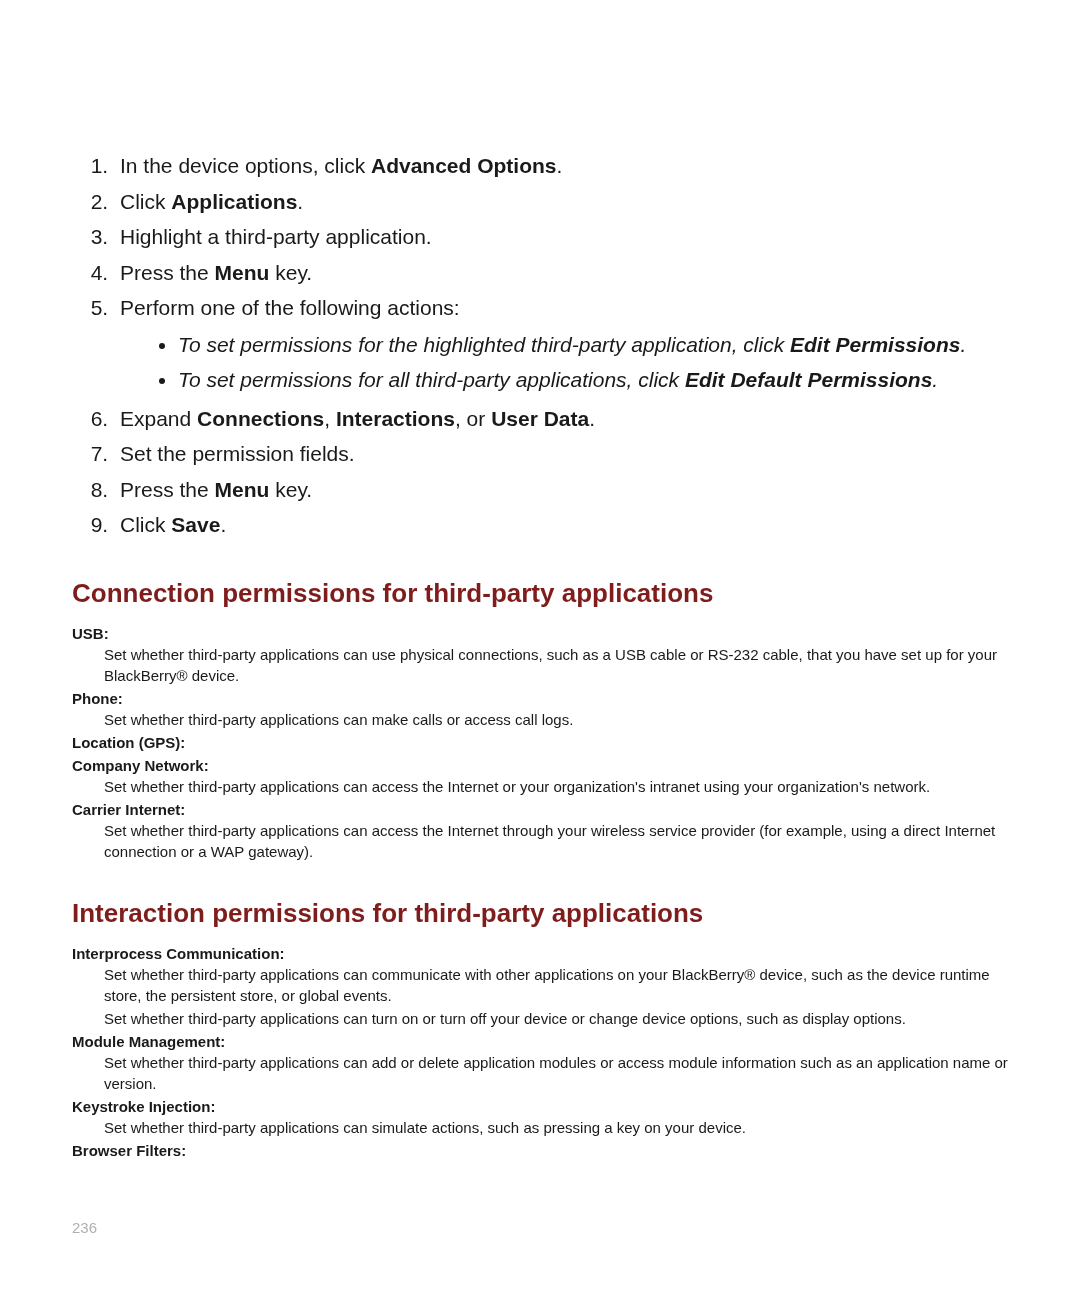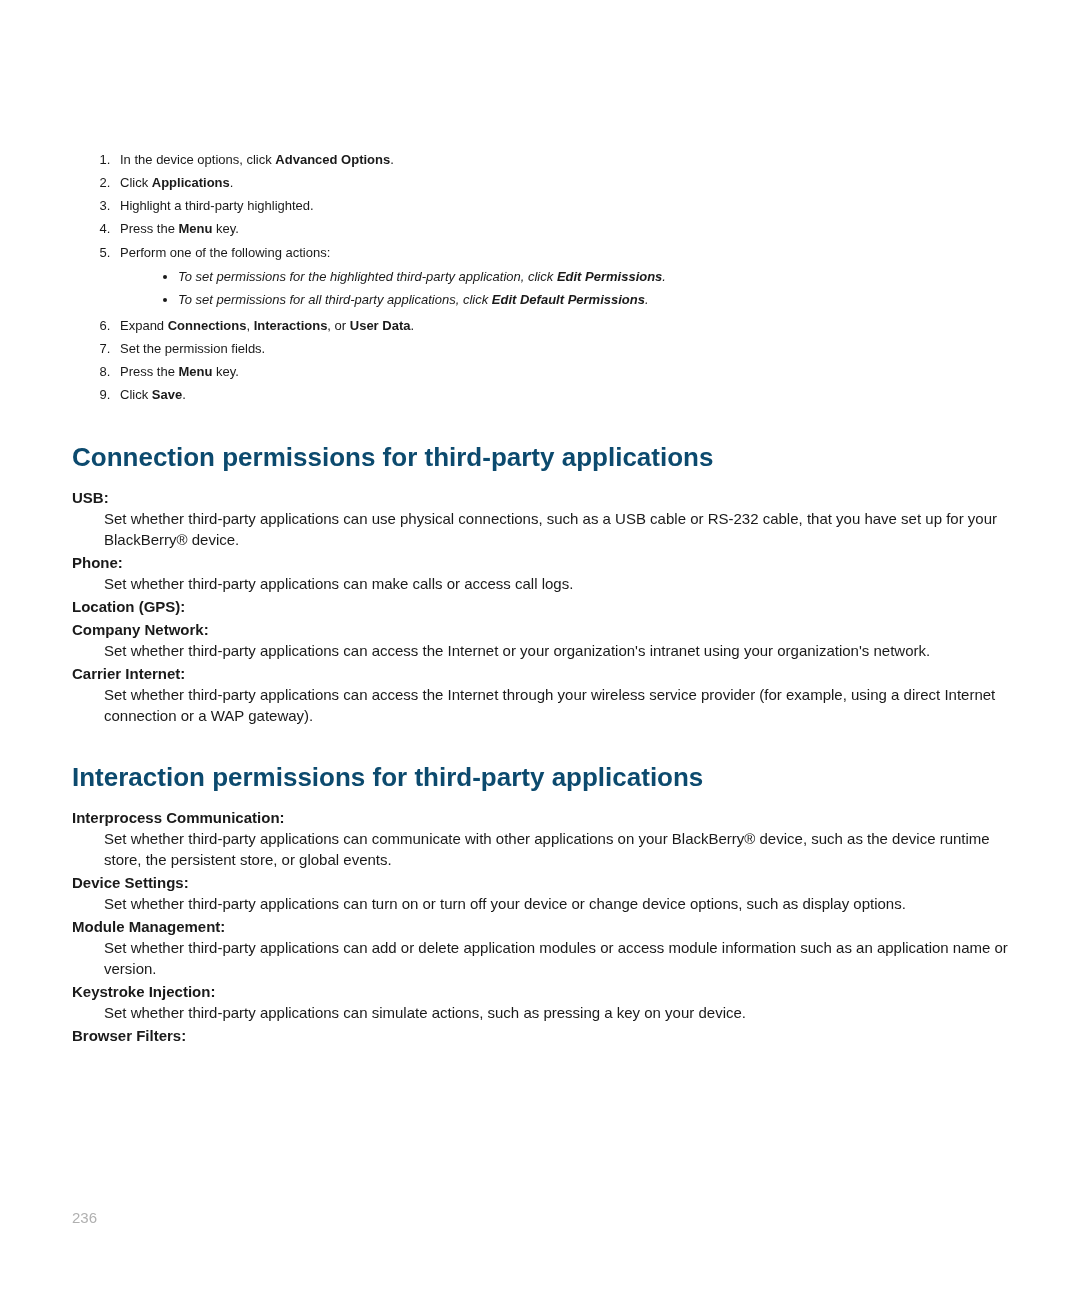--- a/index.html
+++ b/index.html
@@ -8,61 +8,61 @@
     height: 1296px;
     background: #fff;
     font-family: -apple-system, BlinkMacSystemFont, "Segoe UI", Arial, sans-serif;
     color: #1a1a1a;
     position: relative;
     padding: 150px 72px 0 72px;
   }
   ol.main-list {
     list-style: decimal;
     padding-left: 42px;
-    font-size: 13px;
+    font-size: 21px;
     line-height: 1.55;
   }
   ol.main-list > li {
     padding-left: 6px;
     margin-bottom: 3px;
   }
   ul.sub-list {
     list-style: disc;
     padding-left: 58px;
     margin: 4px 0 6px 0;
     font-style: italic;
   }
   ul.sub-list > li {
     margin-bottom: 3px;
   }
   .bold { font-weight: 700; }
   h2.section-title {
-    color: #0c4a6e;
+    color: #7f1d1d;
     font-size: 26px;
     font-weight: 700;
     margin: 36px 0 14px 0;
   }
   .defs { font-size: 15px; line-height: 1.4; }
   .term { font-weight: 700; margin-top: 2px; }
   .desc { padding-left: 32px; margin-bottom: 2px; }
   .page-num {
     position: absolute;
-    bottom: 70px;
+    bottom: 60px;
     left: 72px;
     color: #b0b0b0;
     font-size: 15px;
   }
 </style>
 </head>
 <body>
 
 <ol class="main-list">
   <li><span>In the device options, click </span><span class="bold">Advanced Options</span>.</li>
   <li><span>Click </span><span class="bold">Applications</span>.</li>
-  <li>Highlight a third-party highlighted.</li>
+  <li>Highlight a third-party application.</li>
   <li><span>Press the </span><span class="bold">Menu</span><span> key.</span></li>
   <li>
     <span>Perform one of the following actions:</span>
     <ul class="sub-list">
       <li><span>To set permissions for the highlighted third-party application, click </span><span class="bold">Edit Permissions</span>.</li>
       <li><span>To set permissions for all third-party applications, click </span><span class="bold">Edit Default Permissions</span>.</li>
     </ul>
   </li>
   <li><span>Expand </span><span class="bold">Connections</span><span>, </span><span class="bold">Interactions</span><span>, or </span><span class="bold">User Data</span>.</li>
   <li>Set the permission fields.</li>
@@ -80,21 +80,20 @@
   <div class="term">Company Network:</div>
   <div class="desc">Set whether third-party applications can access the Internet or your organization's intranet using your organization's network.</div>
   <div class="term">Carrier Internet:</div>
   <div class="desc">Set whether third-party applications can access the Internet through your wireless service provider (for example, using a direct Internet connection or a WAP gateway).</div>
 </div>
 
 <h2 class="section-title">Interaction permissions for third-party applications</h2>
 <div class="defs">
   <div class="term">Interprocess Communication:</div>
   <div class="desc">Set whether third-party applications can communicate with other applications on your BlackBerry® device, such as the device runtime store, the persistent store, or global events.</div>
-  <div class="term">Device Settings:</div>
   <div class="desc">Set whether third-party applications can turn on or turn off your device or change device options, such as display options.</div>
   <div class="term">Module Management:</div>
   <div class="desc">Set whether third-party applications can add or delete application modules or access module information such as an application name or version.</div>
   <div class="term">Keystroke Injection:</div>
   <div class="desc">Set whether third-party applications can simulate actions, such as pressing a key on your device.</div>
   <div class="term">Browser Filters:</div>
 </div>
 
 <div class="page-num">236</div>
 

